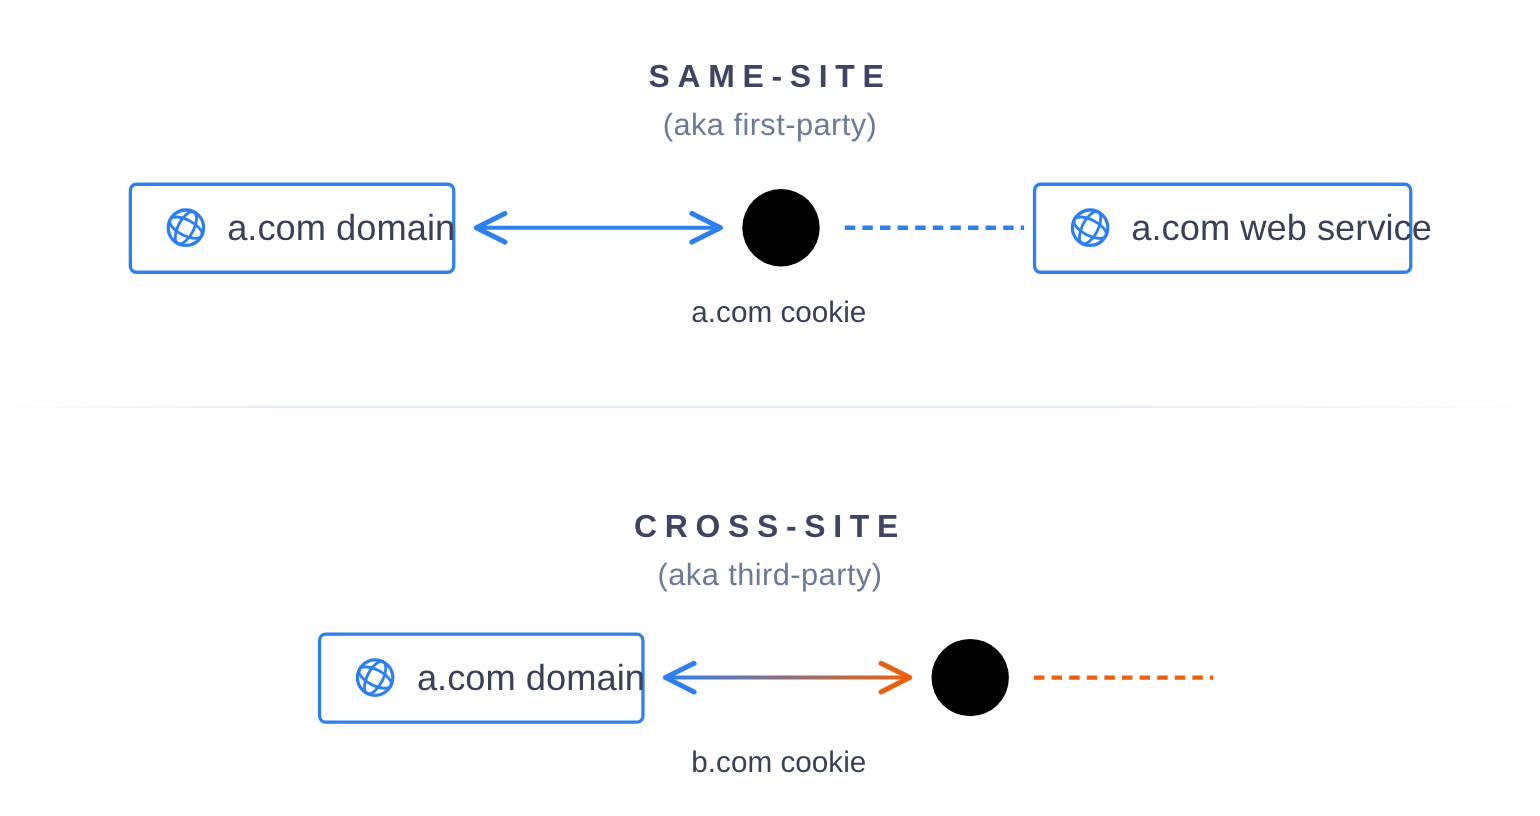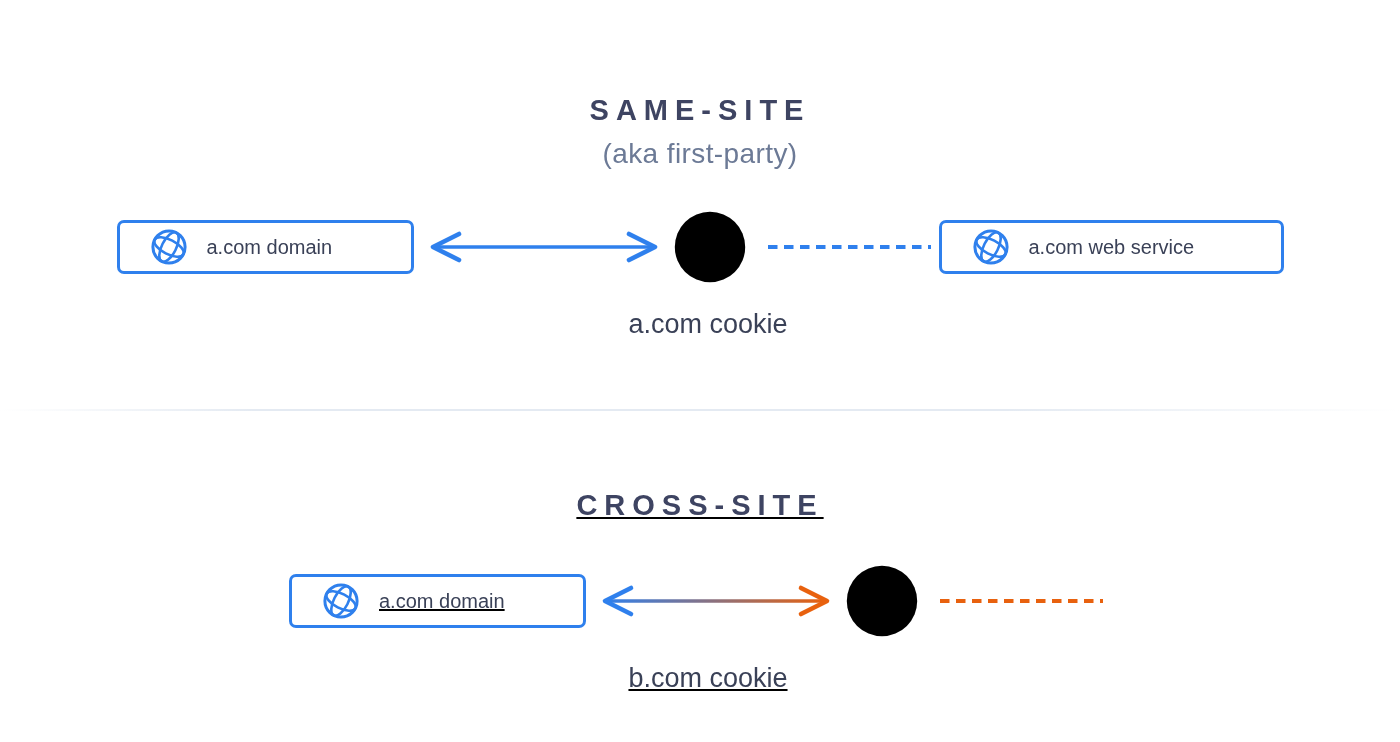--- a/index.html
+++ b/index.html
@@ -2,43 +2,43 @@
 <html style="--blue: #2F80ED; --orange: #E8610E; --navy: #3A4157; --navy-title: #3E4462; --muted: #6C7A96; --cookie-blue-fill: #A5C7F3; --cookie-orange-fill: #F9D2A4; --divider: #E4EAF2;"><head>
 <meta charset="utf-8">
 <style>
   html, body { margin:0; padding:0; }
   body {
     width:1400px; height:742px;
     background:#ffffff;
     font-family:"Liberation Sans", sans-serif;
     overflow:hidden;
   }
-  .panel { text-align:center;margin-top:40px; }
+  .panel { text-align:center; }
   .panel-top { padding-top:54px; }
-  .panel-bottom { padding-top:38px;text-decoration:underline; }
+  .panel-bottom { padding-top:92px; }
 
   .title {
     margin:0; font-size:29px; line-height:32px; font-weight:700;
     letter-spacing:7px; color:var(--navy-title);
   }
   .subtitle {
     margin:14px 0 0; font-size:28px; line-height:27px;
     letter-spacing:0.4px; color:var(--muted);
   }
 
   .row {
     margin-top:38px; height:84px;
     display:flex; align-items:center; justify-content:center;
   }
 
   .node {
-    height:54px; box-sizing:border-box; background:#fff;
+    height:83px; box-sizing:border-box; background:#fff;
     border:3px solid var(--ac); border-radius:7px;
     display:flex; align-items:center; gap:17px;
-    padding-left:28px; font-size:20px; color:var(--navy);
+    padding-left:28px; font-size:33px; color:var(--navy);
     flex:0 0 auto;
   }
   .accent-blue   { --ac: var(--blue); }
   .accent-orange { --ac: var(--orange); }
   .node-left  { width:297px; }
   .node-right { width:345px;text-align:right; }
   .node-label { white-space:nowrap; }
 
   .globe { width:42px; height:42px; flex:0 0 auto; color:var(--ac); }
 
@@ -123,20 +123,21 @@
       </div>
     </div>
 
     <p class="cookie-label">a.com cookie</p>
   </section>
 
   <div class="divider"></div>
 
   <section class="panel panel-bottom">
     <h2 class="title">CROSS-SITE</h2>
+    <p class="subtitle">(aka third-party)</p>
 
     <div class="row">
       <div class="node node-left accent-blue">
         <svg class="globe" viewBox="0 0 24 24">
             <use href="#globe-shape"></use>
           </svg>
         <span class="node-label">a.com domain</span>
       </div>
 
       <svg class="arrow" viewBox="0 0 256 44">

